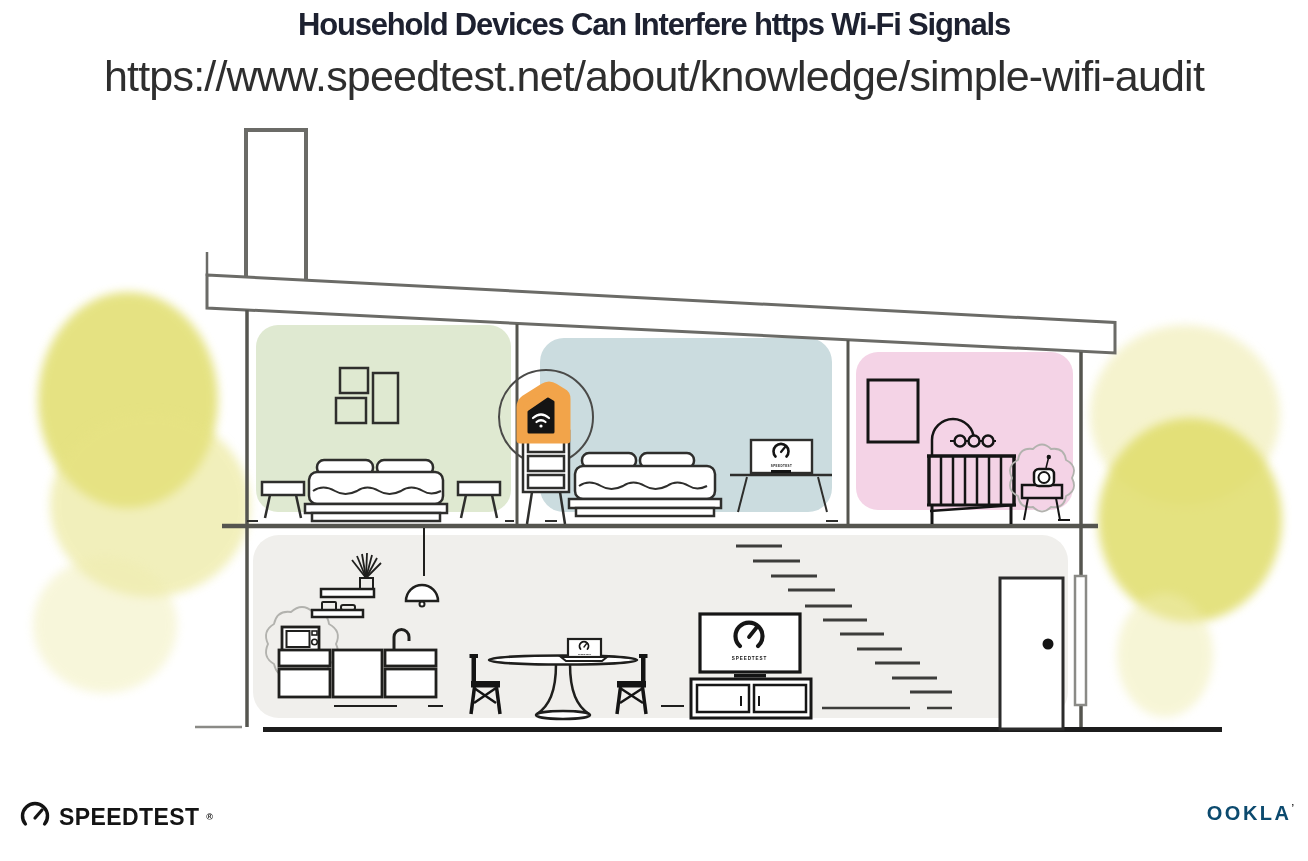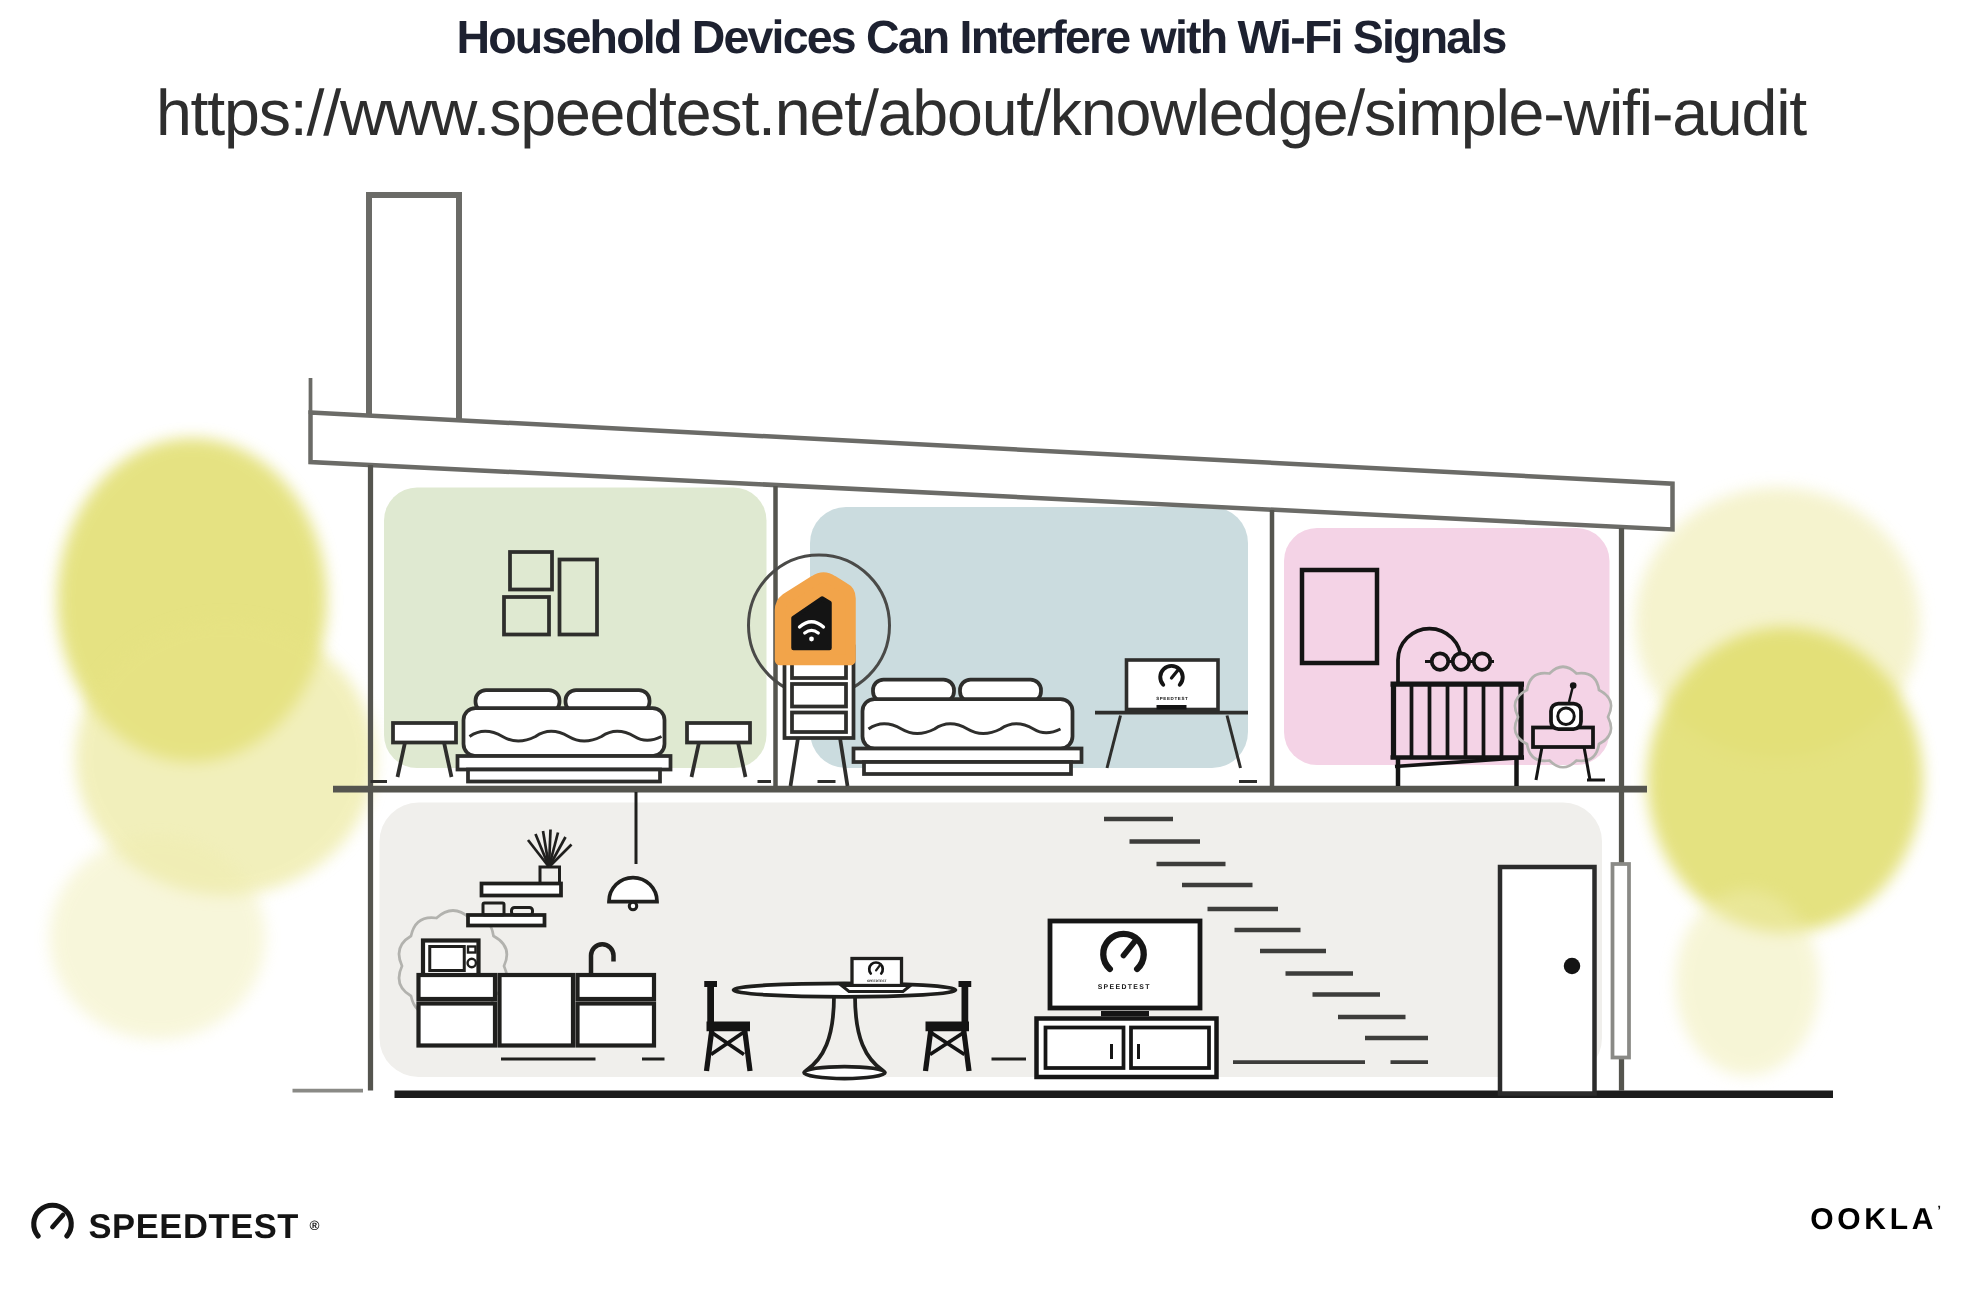--- a/index.html
+++ b/index.html
@@ -7,29 +7,29 @@
          font-family:"Liberation Sans",sans-serif;}
   .title{position:absolute;top:7px;left:0;width:100%;text-align:center;
          font-size:31px;font-weight:700;color:#1d2130;letter-spacing:-1.2px;}
   .url{position:absolute;top:52px;left:0;width:100%;text-align:center;
        font-size:43px;font-weight:400;color:#2e2e2e;letter-spacing:-0.8px;}
   svg{position:absolute;left:0;top:0;}
   .footer-left{position:absolute;left:18px;top:800px;display:flex;align-items:center;gap:7px;}
   .st-word{font-size:23px;font-weight:700;color:#141414;letter-spacing:0.4px;line-height:30px;}
   .st-reg{font-size:9px;font-weight:700;color:#141414;vertical-align:top;line-height:14px;}
   .footer-right{position:absolute;right:14px;top:802px;}
-  .ookla-word{font-size:20px;font-weight:700;color:#000000;letter-spacing:2.5px;}
+  .ookla-word{font-size:20px;font-weight:700;color:#0c4a6e;letter-spacing:2.5px;}
   .ookla-reg{font-size:9px;font-weight:700;color:#141414;vertical-align:top;}
 </style>
 </head>
 <body>
 
 <div class="stage">
 
-  <div class="title">Household Devices Can Interfere with Wi-Fi Signals</div>
+  <div class="title">Household Devices Can Interfere https Wi-Fi Signals</div>
   <div class="url">https://www.speedtest.net/about/knowledge/simple-wifi-audit</div>
 
   <svg width="1308" height="861" viewBox="0 0 1308 861">
     <defs>
       <filter id="wc" x="-40%" y="-40%" width="180%" height="180%">
           <feGaussianBlur stdDeviation="5"></feGaussianBlur>
         </filter>
     </defs>
 
     <g>

